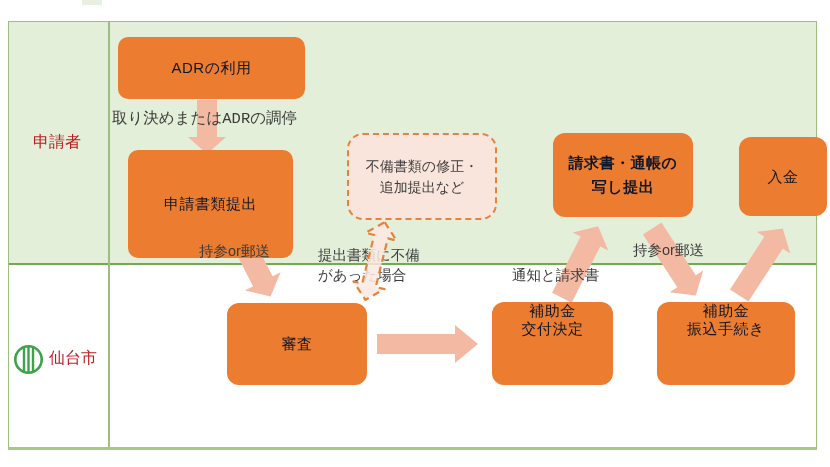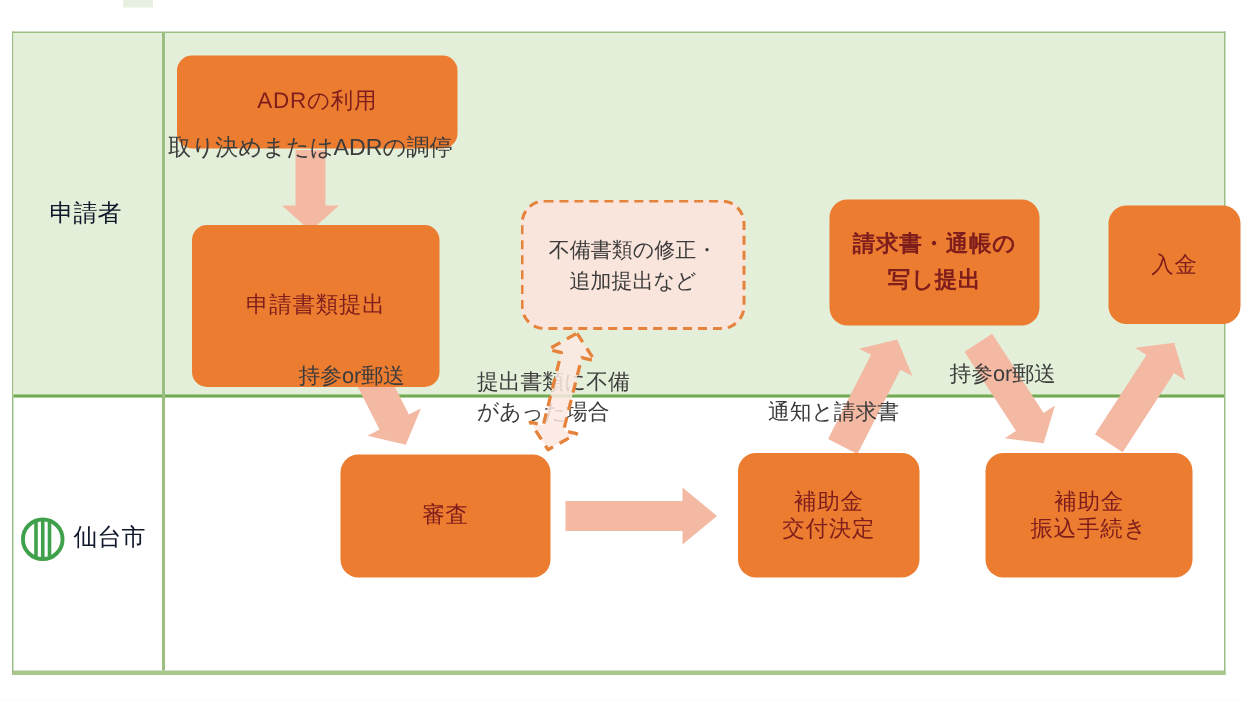--- a/index.html
+++ b/index.html
@@ -18,37 +18,37 @@
     border-bottom:2px solid #72AA52;box-sizing:border-box;
   }
   .vline{position:absolute;left:99px;top:0;width:1.5px;height:100%;background:#9DBE83;}
   .artifact{position:absolute;left:82px;top:0;width:20px;height:5px;background:#E8F0E2;z-index:0;}
   
   svg.arrows{position:absolute;left:0;top:0;width:830px;height:467px;pointer-events:none;}
   #arrows-back{z-index:1;}
   #arrows-front{z-index:4;}
   
   .obox{
-    position:absolute;background:#EC7C30;border-radius:10px;color:#7f1d1d;
+    position:absolute;background:#EC7C30;border-radius:10px;color:#0f172a;
     display:flex;flex-direction:column;align-items:center;justify-content:center;
     text-align:center;font-size:15px;line-height:24px;z-index:2;letter-spacing:.5px;
   }
   .obox.r12{border-radius:12px;}
-  .obox.spread{justify-content:center;line-height:18px;}
+  .obox.spread{justify-content:flex-start;line-height:18px;}
   
   .dashed-box{
     position:absolute;background:#FAE5DC;border:2.5px dashed #E5823B;border-radius:16px;
     color:#3C3C3C;display:flex;flex-direction:column;align-items:center;justify-content:center;
     text-align:center;font-size:14px;line-height:21px;box-sizing:border-box;z-index:2;
   }
   
   .ann{position:absolute;color:#3C3C3C;font-size:14.5px;line-height:20px;z-index:3;white-space:nowrap;}
   .ann.big{font-size:15.5px;line-height:21px;}
   
-  .lane-label{position:absolute;color:#0f172a;font-size:16px;z-index:3;white-space:nowrap;}
+  .lane-label{position:absolute;color:#b91c1c;font-size:16px;z-index:3;white-space:nowrap;}
   .logo{position:absolute;left:12px;top:343px;z-index:3;}
 </style>
 </head>
 <body>
 
 <div class="canvas">
 
   <div class="artifact"></div>
 
   <div class="swim">
@@ -103,21 +103,21 @@
   <div class="obox r12 spread" style="left:492px;top:302px;width:121px;height:83px;">
     <span>補助金</span>
     <span>交付決定</span>
   </div>
 
   <div class="obox r12 spread" style="left:657px;top:302px;width:138px;height:83px;">
     <span>補助金</span>
     <span>振込手続き</span>
   </div>
 
-  <div class="ann big" style="left:112px;top:88px;">
+  <div class="ann big" style="left:112px;top:109px;font-family:Liberation Mono, monospace;">
     <div>取り決めまたはADRの調停</div>
   </div>
 
   <div class="ann" style="left:199px;top:241px;">持参or郵送</div>
 
   <div class="ann" style="left:318px;top:245px;">
     <div>提出書類に不備</div>
     <div>があった場合</div>
   </div>
 

